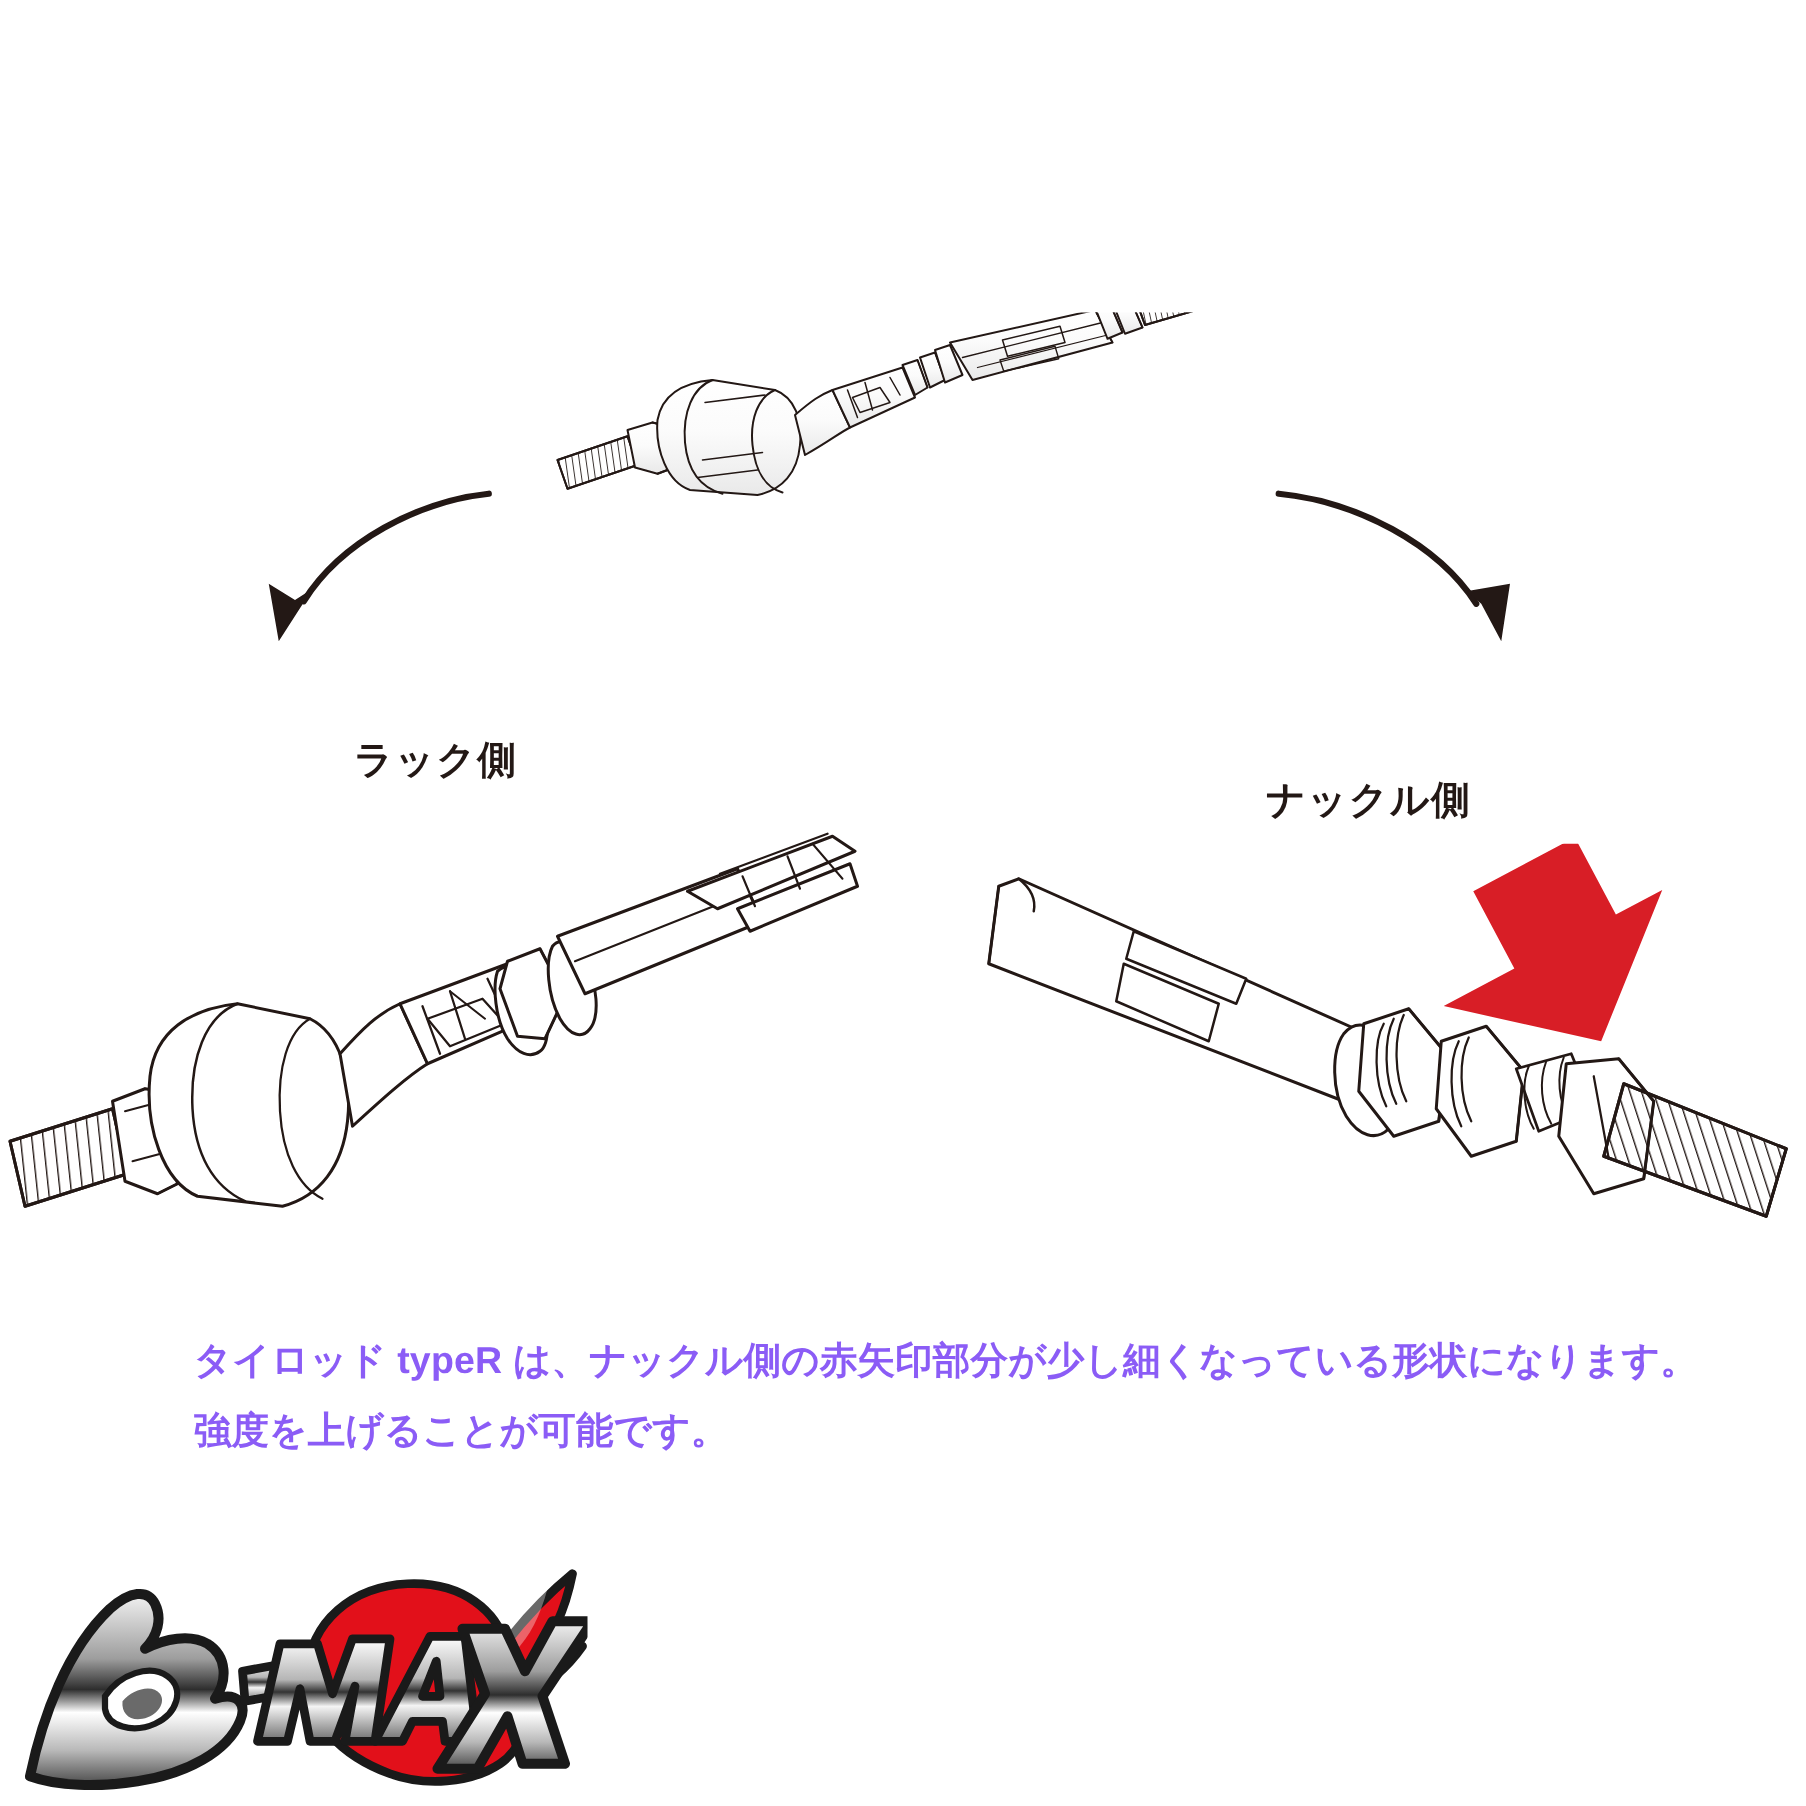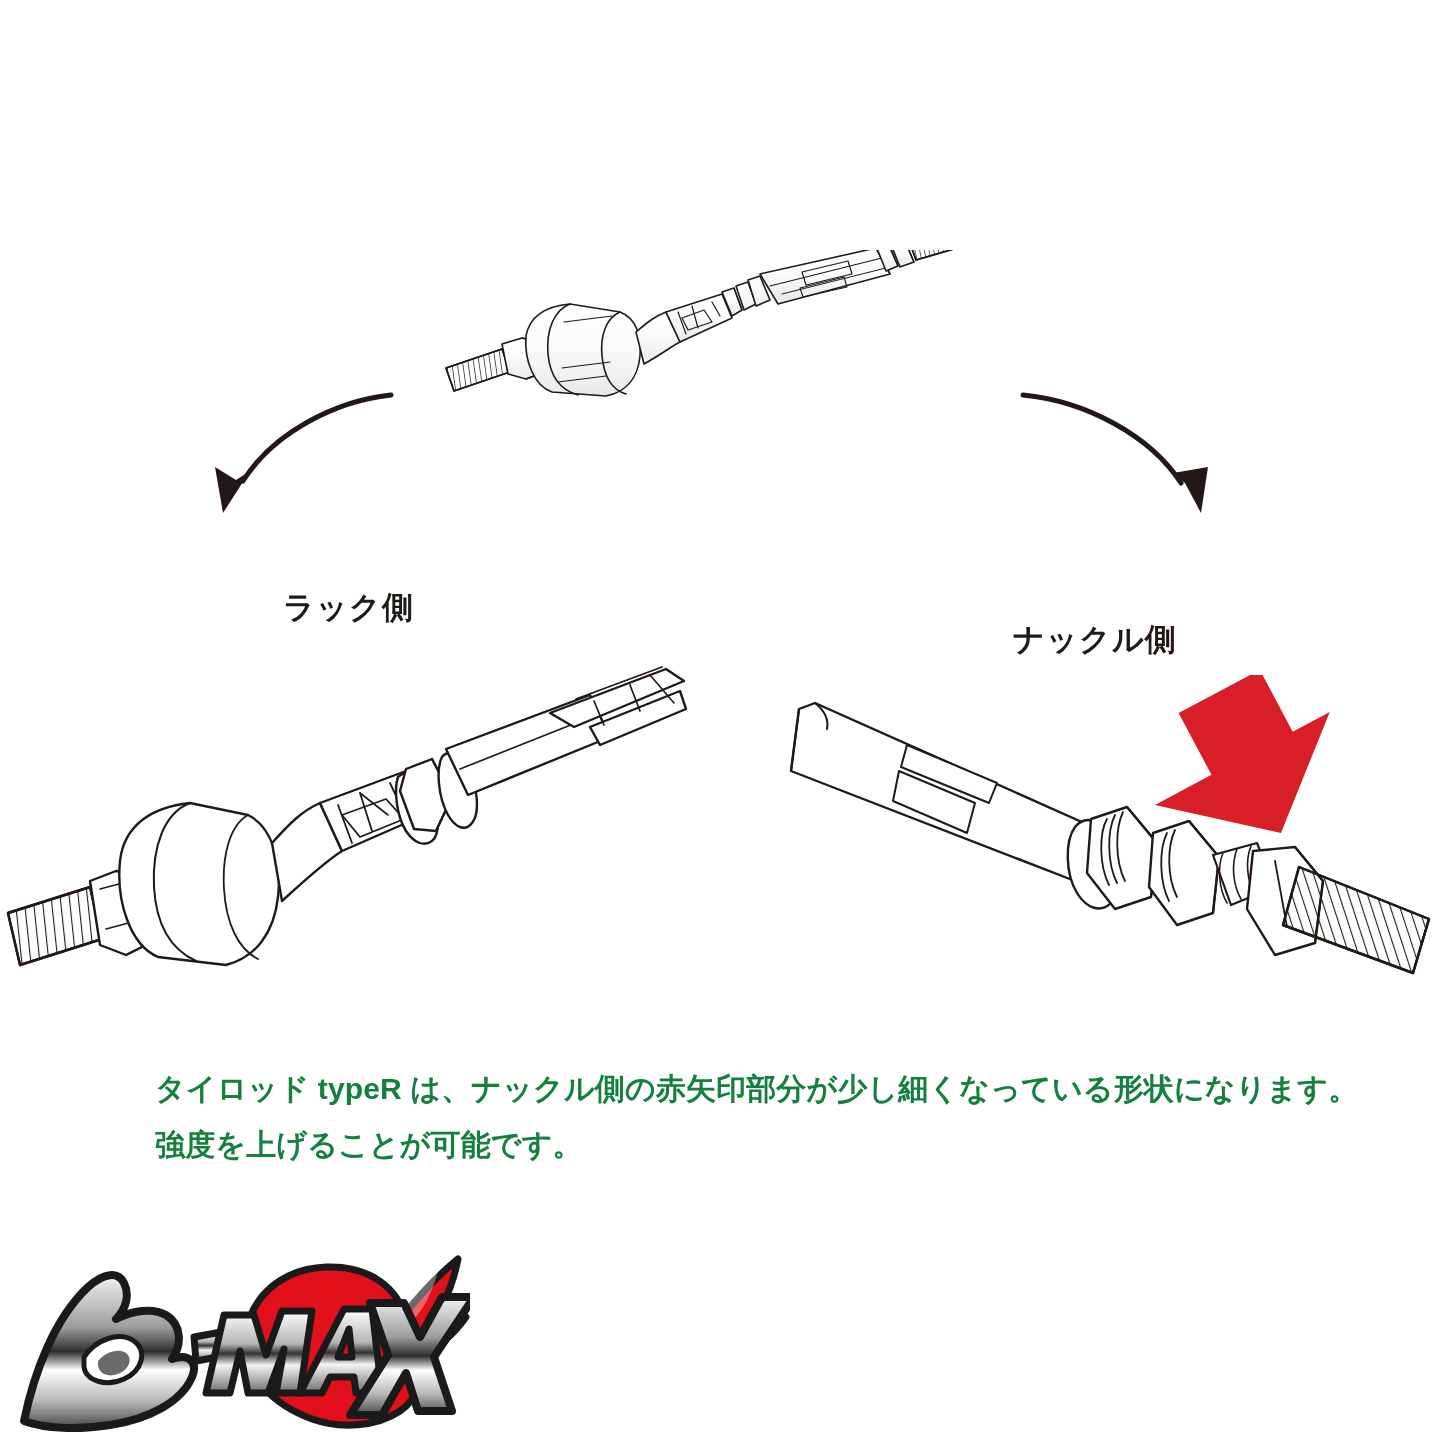--- a/index.html
+++ b/index.html
@@ -54,21 +54,21 @@
     left: 155px;
     top: 1068px;
     width: 1180px;
   }
   #description p {
     margin: 0 0 13px 0;
     font-size: 30px;
     font-weight: 700;
     line-height: 1.42;
     letter-spacing: 0.005em;
-    color: #15803d;
+    color: #8b5cf6;
     white-space: nowrap;
   }
   #description p:last-child { margin-bottom: 12px; }
 
   
   #brand-logo {
     position: absolute;
     left: 0px;
     top: 1253px;
     width: 470px;

